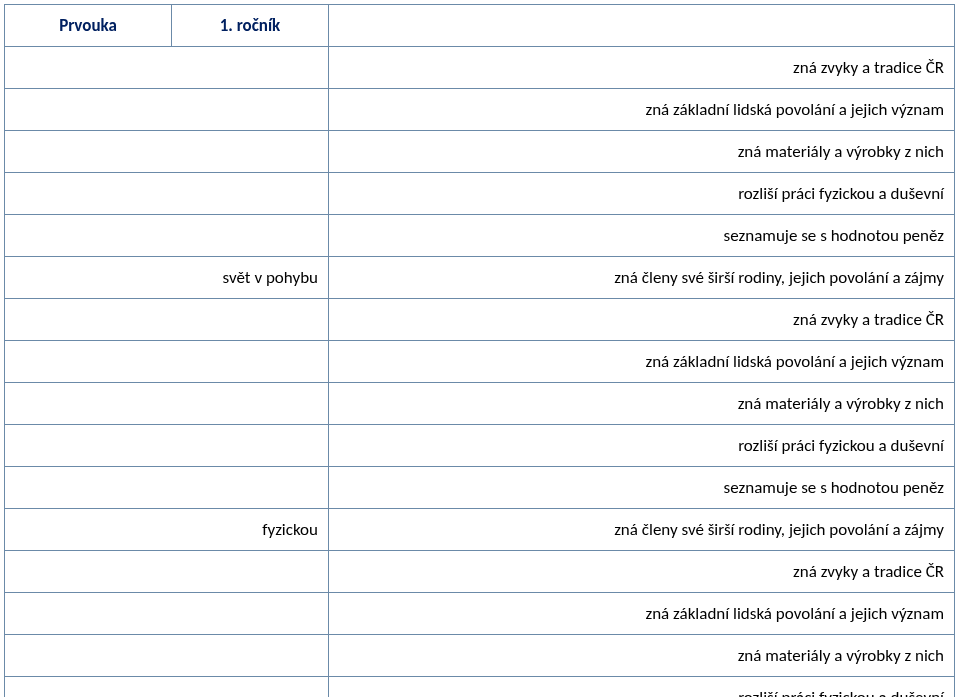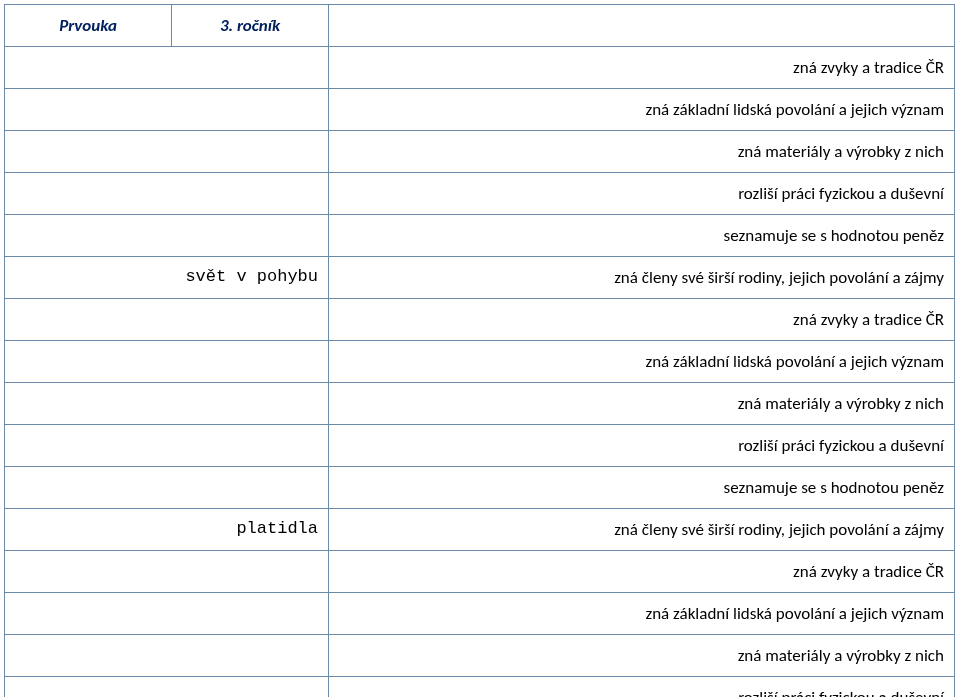--- a/index.html
+++ b/index.html
@@ -18,43 +18,41 @@
     border: 1px solid #6b8aa8;
     padding: 10px 10px 10px 16px;
     vertical-align: top;
     text-align: right;
   }
   .header-row td {
     font-weight: bold;
     text-align: center;
     color: #002060;
     padding: 10px 8px;
-    font-style: italic;
   }
   .header-row .col1 {
     width: 150px;
   }
   .header-row .col2 {
     width: 140px;
   }
   .header-row .col3 {
     min-width: 120px;
   }
   .left-cell {
-    font-family: Liberation Mono, monospace;
   }
 </style>
 </head>
 <body>
 
 <table>
   <tbody>
       <tr class="header-row">
     <td class="col1">Prvouka</td>
-    <td class="col2">3. ročník</td>
+    <td class="col2">1. ročník</td>
     <td class="col3"></td>
   </tr>
   </tbody>
     <tbody id="rows-body">
       <tr>
         <td class="left-cell" colspan="2"></td>
         <td>zná zvyky a tradice ČR</td>
       </tr>
       <tr>
         <td class="left-cell" colspan="2"></td>
@@ -90,21 +88,21 @@
       </tr>
       <tr>
         <td class="left-cell" colspan="2"></td>
         <td>rozliší práci fyzickou a duševní</td>
       </tr>
       <tr>
         <td class="left-cell" colspan="2"></td>
         <td>seznamuje se s hodnotou peněz</td>
       </tr>
       <tr>
-        <td class="left-cell" colspan="2">platidla</td>
+        <td class="left-cell" colspan="2">fyzickou</td>
         <td>zná členy své širší rodiny, jejich povolání a zájmy</td>
       </tr>
       <tr>
         <td class="left-cell" colspan="2"></td>
         <td>zná zvyky a tradice ČR</td>
       </tr>
       <tr>
         <td class="left-cell" colspan="2"></td>
         <td>zná základní lidská povolání a jejich význam</td>
       </tr>

